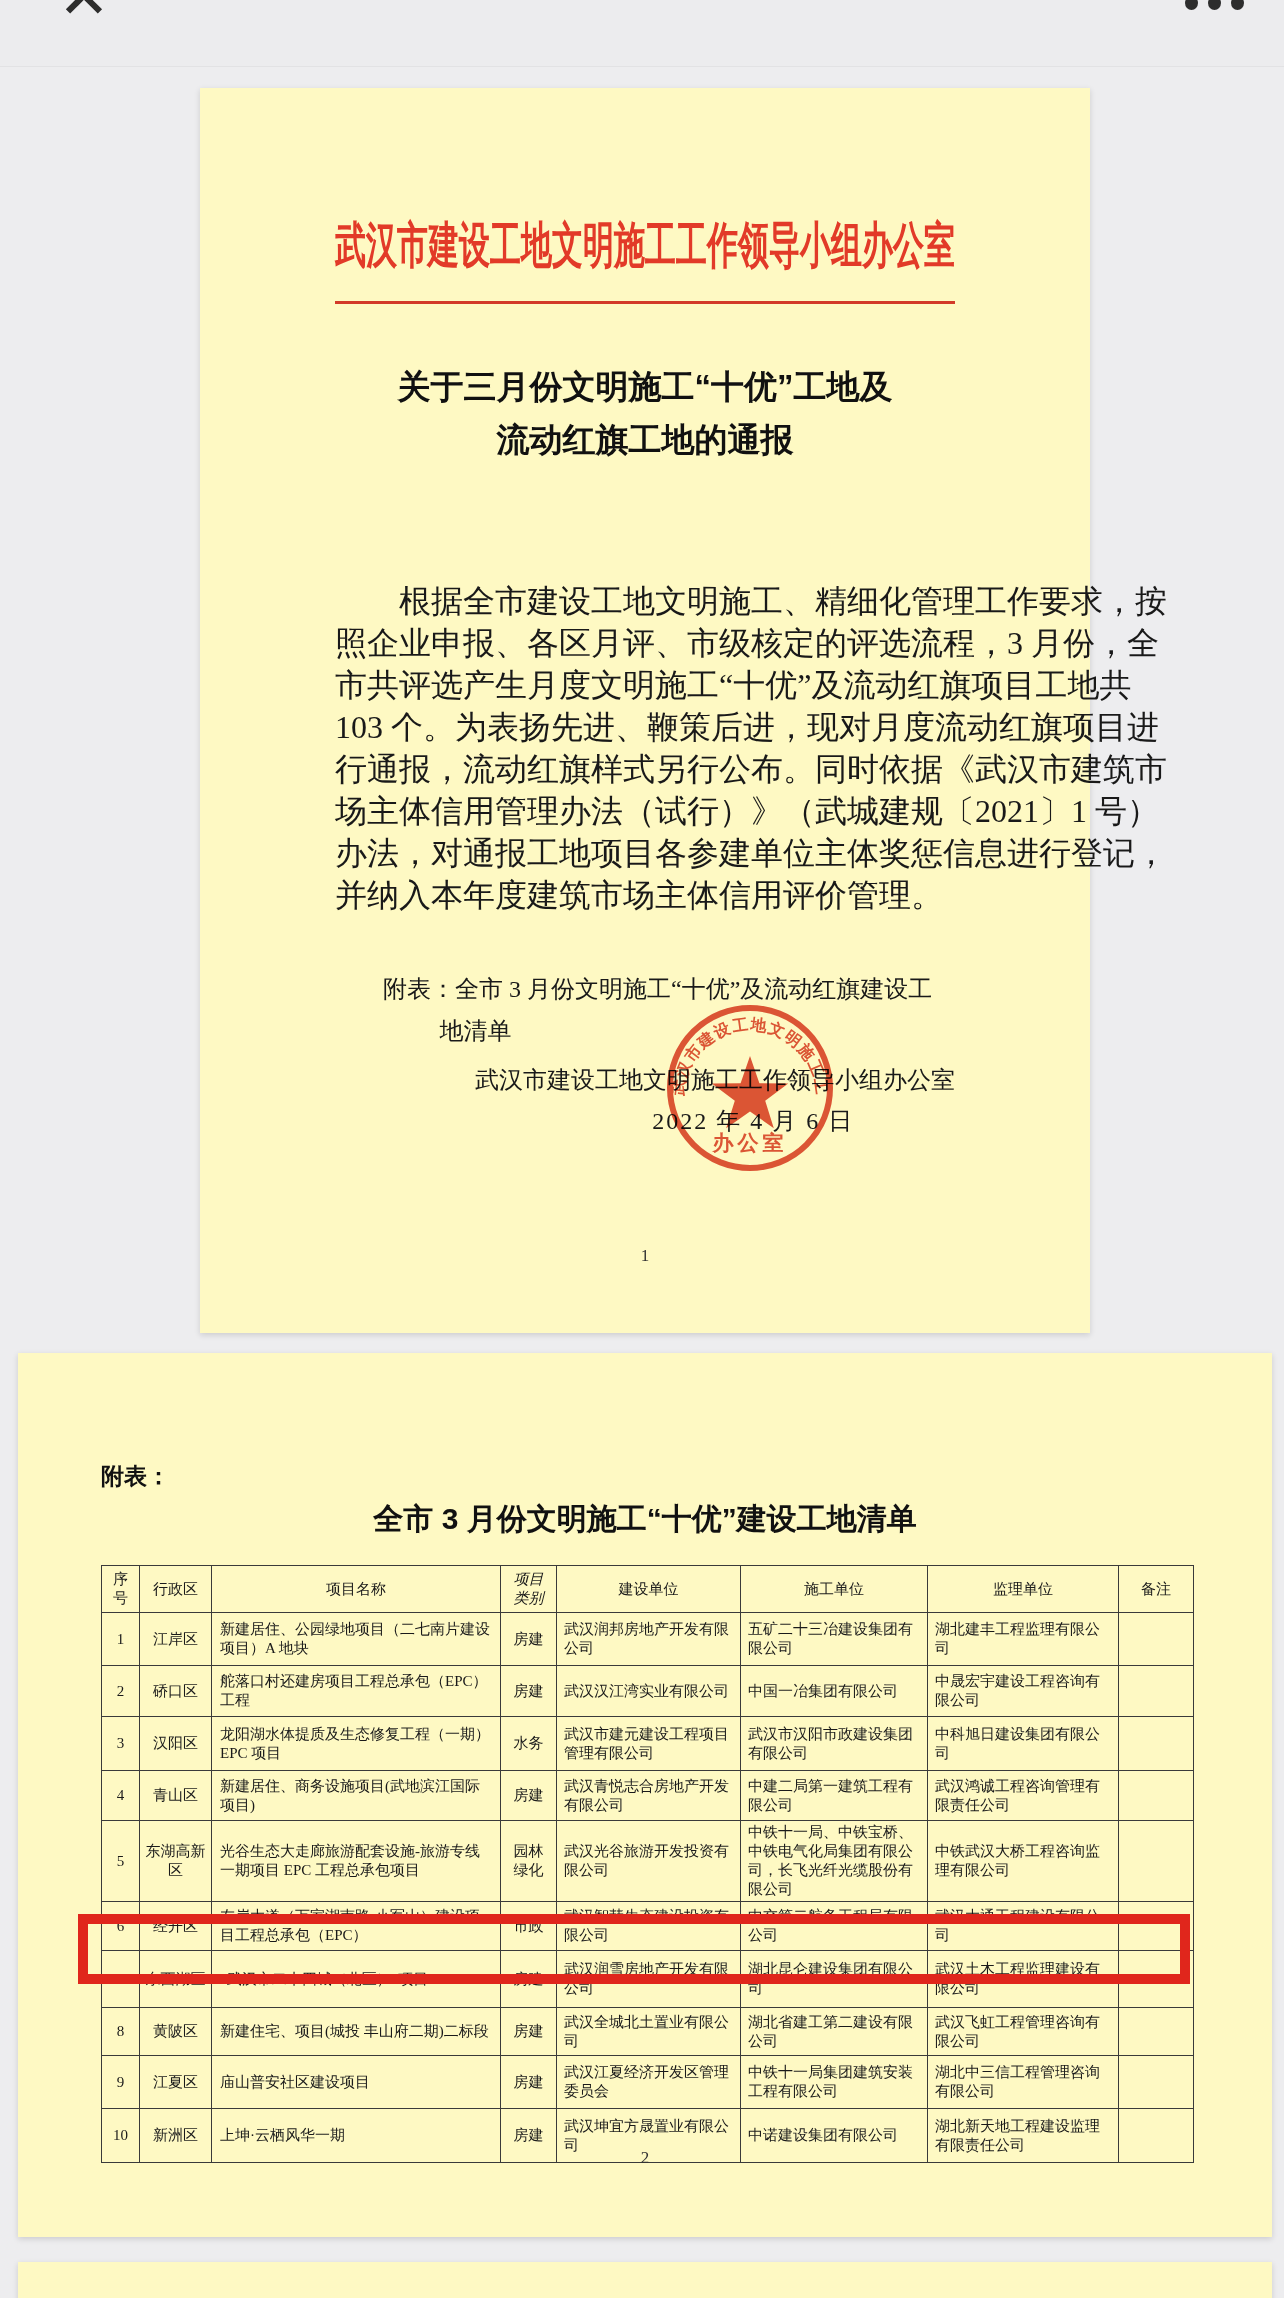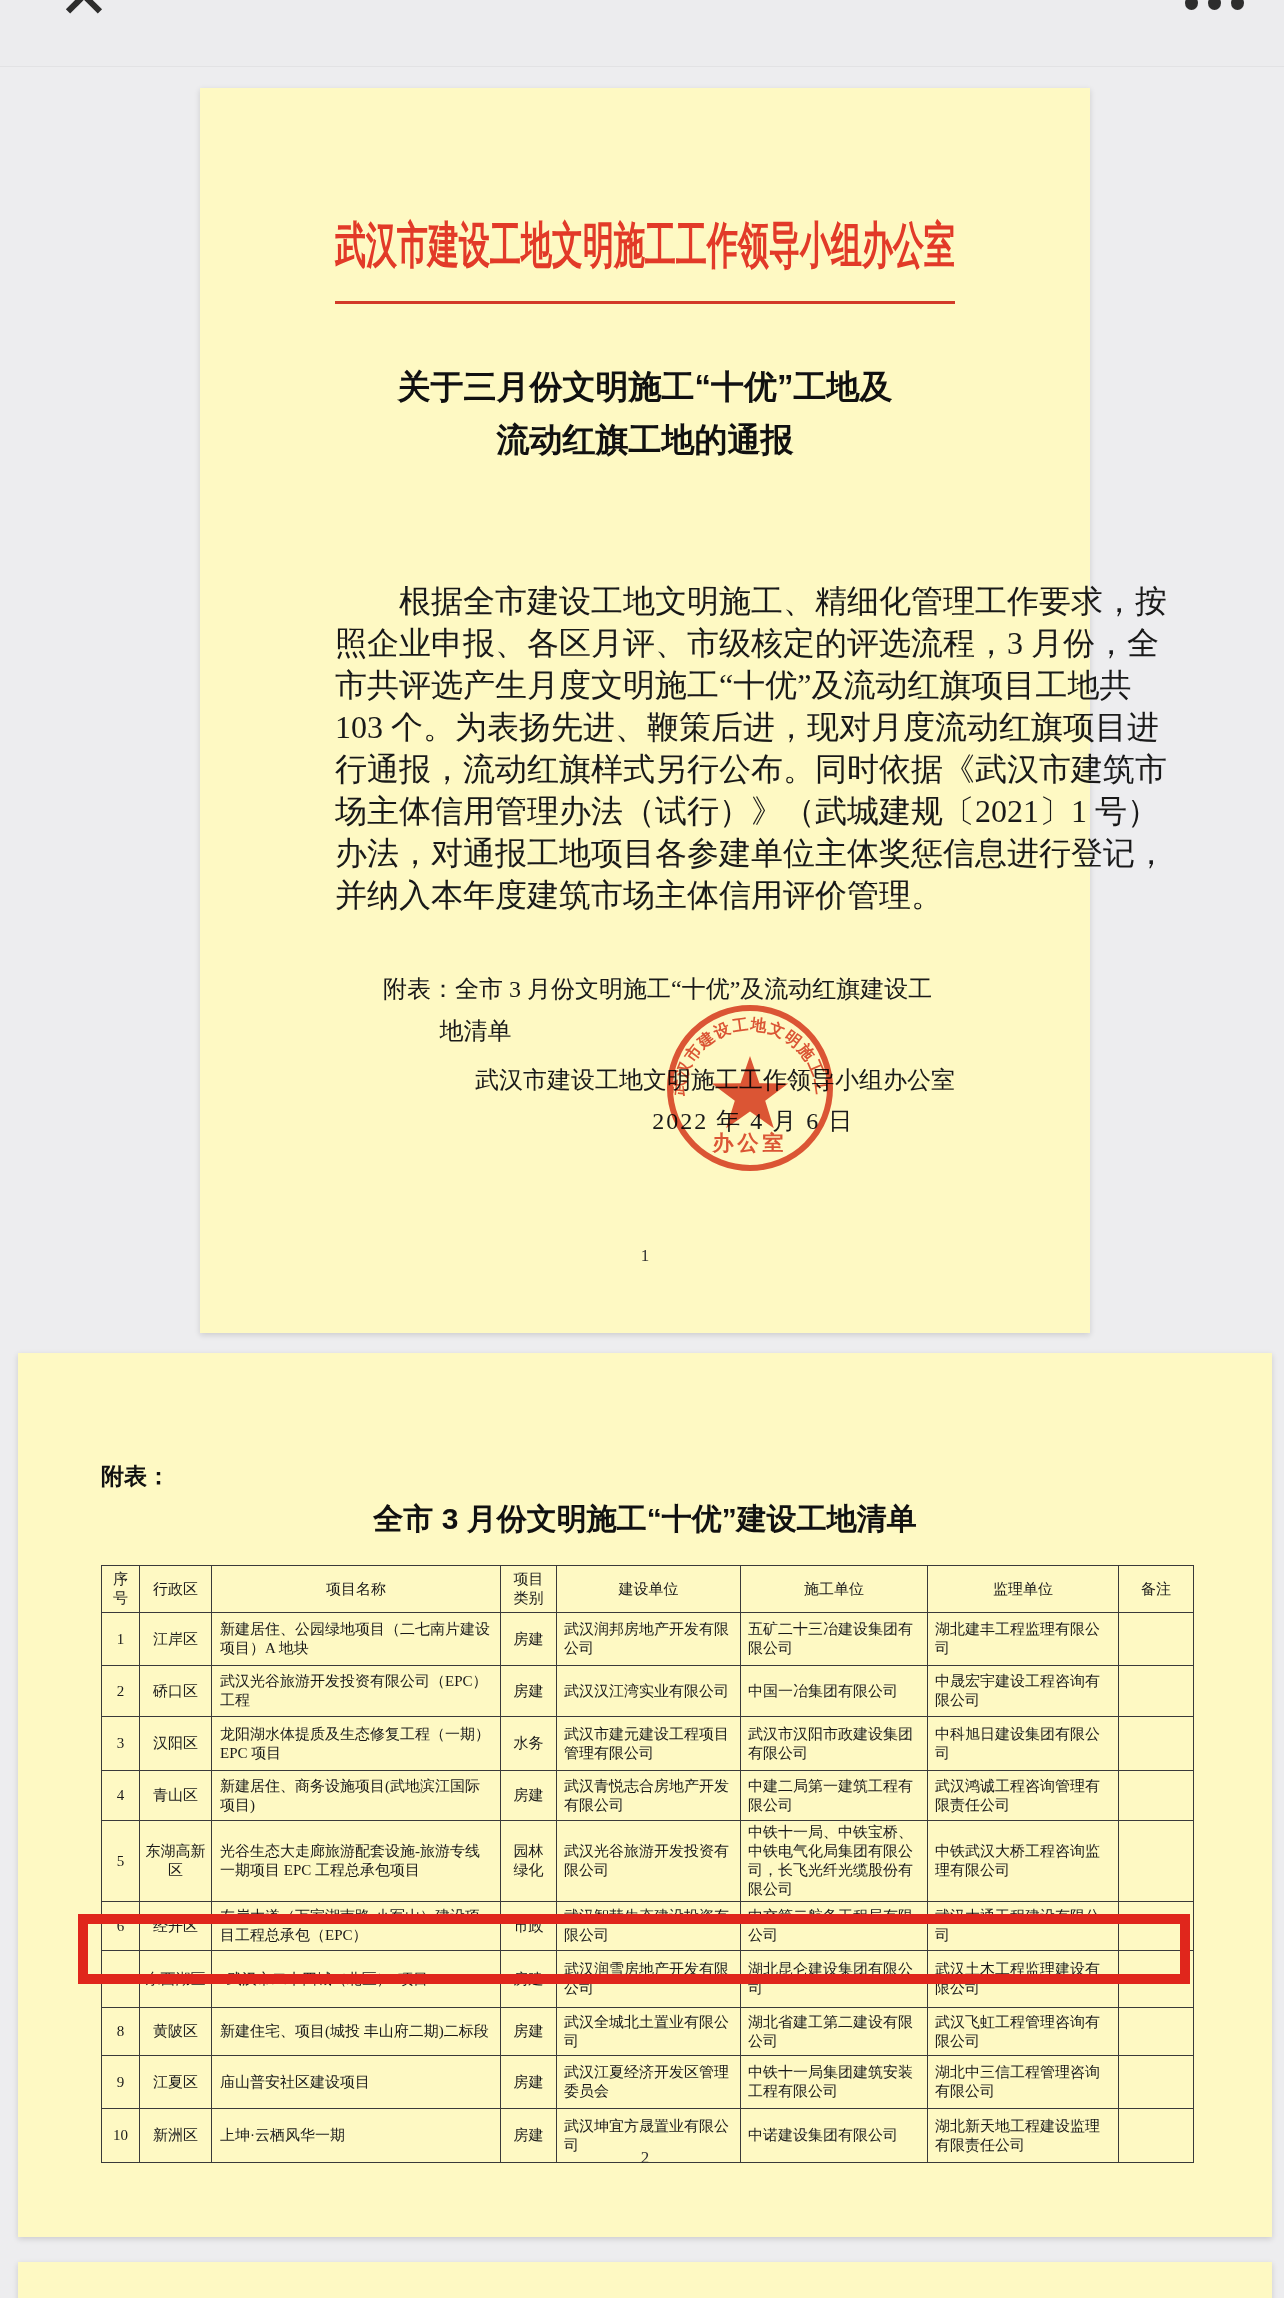--- a/index.html
+++ b/index.html
@@ -95,21 +95,21 @@
     font-size:15px;line-height:19px;color:#1a1a1a;
   }
   .worksites-table th,.worksites-table td{
     border:1px solid #3a3a3a;
     text-align:center;vertical-align:middle;
     padding:2px 4px;font-weight:normal;
     word-break:break-all;
   }
   .worksites-table th{height:42px;}
   th.h-no{padding:0 8px;}
-  th.h-category{padding:0 12px;}
+  th.h-category{padding:0 12px;font-style:italic;}
   td.col-project{text-align:left;padding:2px 8px;margin-top:20px;}
   td.col-district{padding:2px 5px;}
   td.col-category{padding:2px 11px;}
   td.col-builder,td.col-constructor,td.col-supervisor{text-align:left;padding:2px 7px;}
   tr.r1 td{height:48px}tr.r2 td{height:46px}tr.r3 td{height:49px}
   tr.r4 td{height:45px}tr.r5 td{height:75px}tr.r6 td{height:44px}
   tr.r7 td{height:52px}tr.r8 td{height:43px}tr.r9 td{height:48px}
   tr.r10 td{height:49px}
   
   .highlight-box{
@@ -201,21 +201,21 @@
           <td class="col-project">新建居住、公园绿地项目（二七南片建设项目）A 地块</td>
           <td class="col-category">房建</td>
           <td class="col-builder">武汉润邦房地产开发有限公司</td>
           <td class="col-constructor">五矿二十三冶建设集团有限公司</td>
           <td class="col-supervisor">湖北建丰工程监理有限公司</td>
           <td class="col-remark"></td>
         </tr>
         <tr class="r2">
           <td class="col-no">2</td>
           <td class="col-district">硚口区</td>
-          <td class="col-project">武汉光谷旅游开发投资有限公司（EPC）工程</td>
+          <td class="col-project">舵落口村还建房项目工程总承包（EPC）工程</td>
           <td class="col-category">房建</td>
           <td class="col-builder">武汉汉江湾实业有限公司</td>
           <td class="col-constructor">中国一冶集团有限公司</td>
           <td class="col-supervisor">中晟宏宇建设工程咨询有限公司</td>
           <td class="col-remark"></td>
         </tr>
         <tr class="r3">
           <td class="col-no">3</td>
           <td class="col-district">汉阳区</td>
           <td class="col-project">龙阳湖水体提质及生态修复工程（一期）EPC 项目</td>

